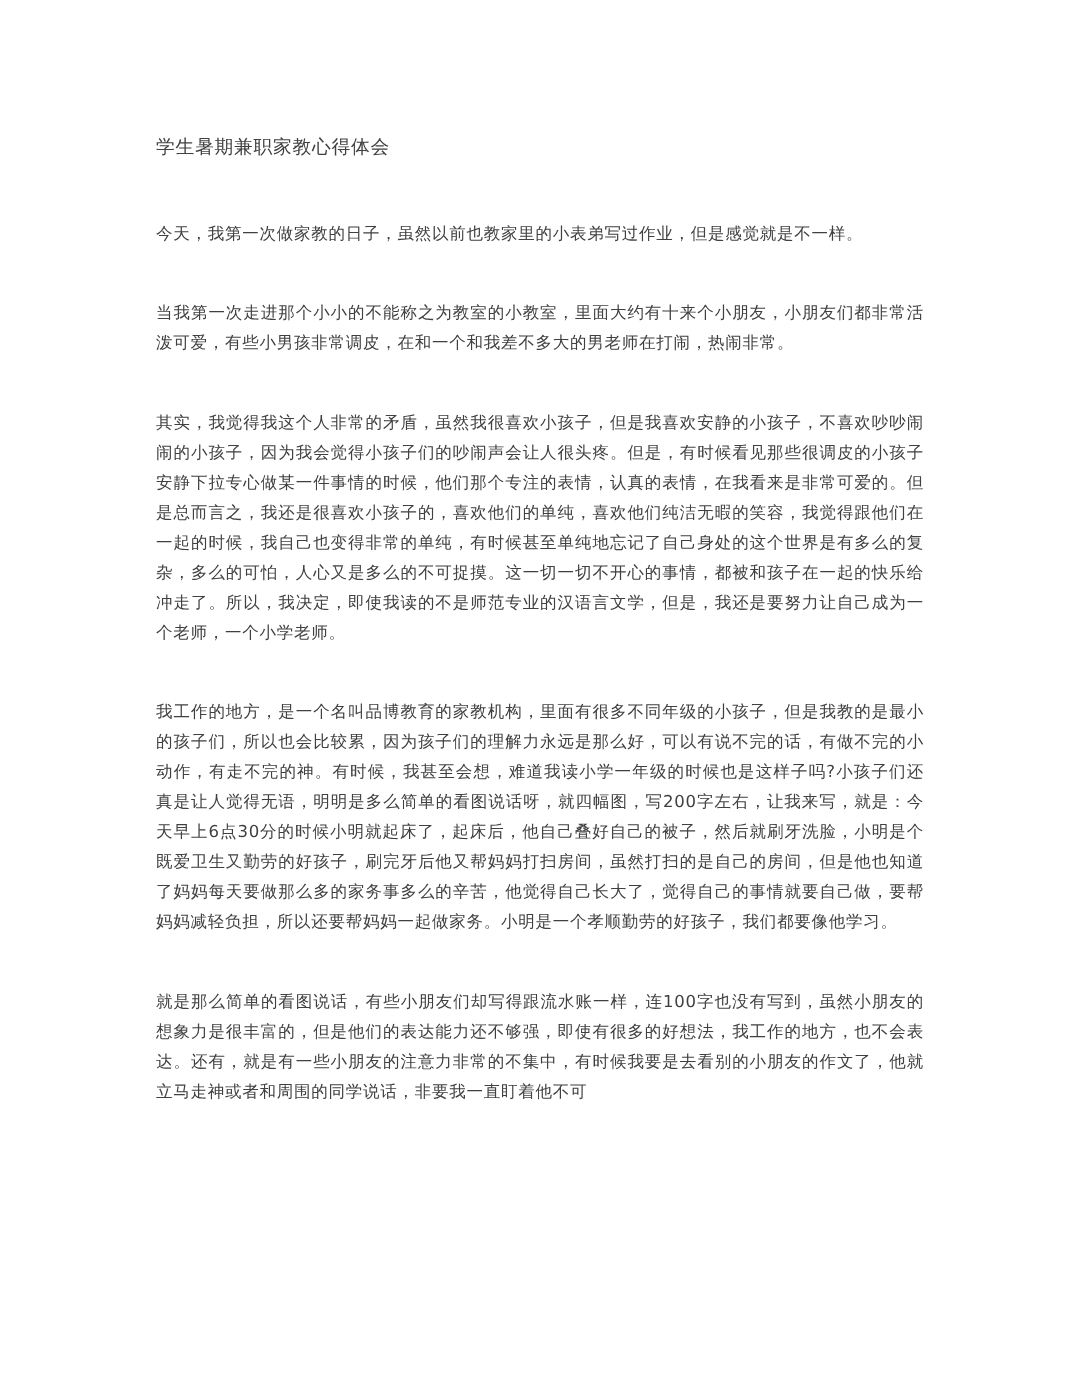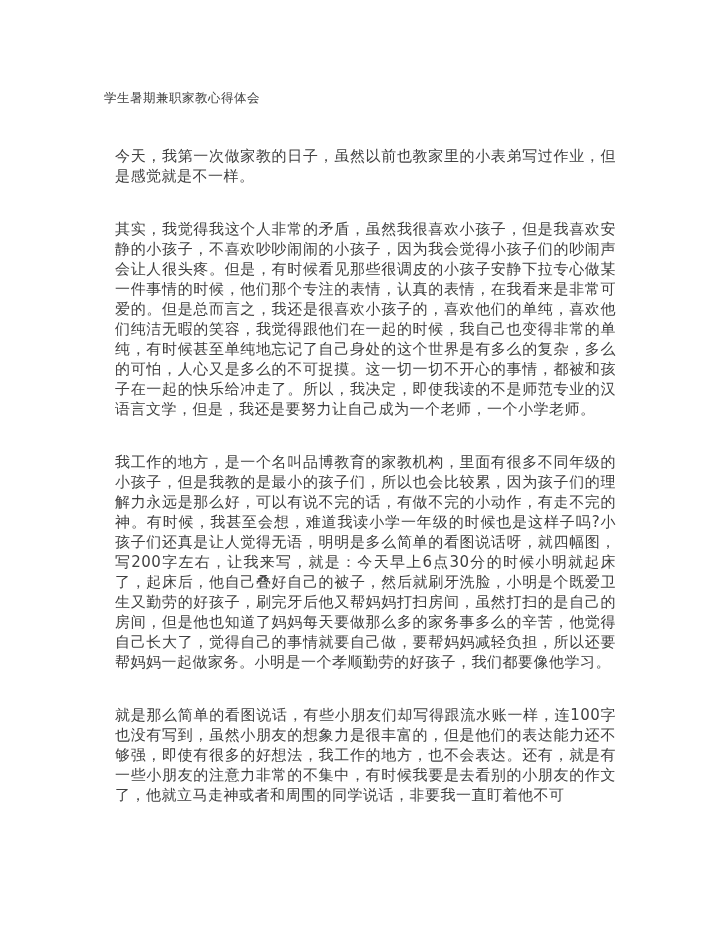--- a/index.html
+++ b/index.html
@@ -20,39 +20,40 @@
     color: #404040;
   }
   .doc-title {
     font-size: 12.5px;
     line-height: 20px;
     font-weight: 400;
     margin: 0 0 38px 0;
     letter-spacing: 0.5px;
   }
   .doc-paragraph {
-    font-size: 15px;
+    font-size: 11px;
     line-height: 20px;
-    margin: 0 0 33px 11px;
+    margin: 0 0 33px 0;
     text-align: justify;
     text-justify: inter-ideograph;
     letter-spacing: 0.5px;
     word-break: break-all;
   }
   .doc-paragraph:last-child {
     margin-bottom: 0;
   }
 </style>
 </head>
 <body>
 
 <div class="page">
   <h1 class="doc-title">学生暑期兼职家教心得体会</h1>
 
   <p class="doc-paragraph">今天，我第一次做家教的日子，虽然以前也教家里的小表弟写过作业，但是感觉就是不一样。</p>
 
+  <p class="doc-paragraph">当我第一次走进那个小小的不能称之为教室的小教室，里面大约有十来个小朋友，小朋友们都非常活泼可爱，有些小男孩非常调皮，在和一个和我差不多大的男老师在打闹，热闹非常。</p>
 
   <p class="doc-paragraph">其实，我觉得我这个人非常的矛盾，虽然我很喜欢小孩子，但是我喜欢安静的小孩子，不喜欢吵吵闹闹的小孩子，因为我会觉得小孩子们的吵闹声会让人很头疼。但是，有时候看见那些很调皮的小孩子安静下拉专心做某一件事情的时候，他们那个专注的表情，认真的表情，在我看来是非常可爱的。但是总而言之，我还是很喜欢小孩子的，喜欢他们的单纯，喜欢他们纯洁无暇的笑容，我觉得跟他们在一起的时候，我自己也变得非常的单纯，有时候甚至单纯地忘记了自己身处的这个世界是有多么的复杂，多么的可怕，人心又是多么的不可捉摸。这一切一切不开心的事情，都被和孩子在一起的快乐给冲走了。所以，我决定，即使我读的不是师范专业的汉语言文学，但是，我还是要努力让自己成为一个老师，一个小学老师。</p>
 
   <p class="doc-paragraph">我工作的地方，是一个名叫品博教育的家教机构，里面有很多不同年级的小孩子，但是我教的是最小的孩子们，所以也会比较累，因为孩子们的理解力永远是那么好，可以有说不完的话，有做不完的小动作，有走不完的神。有时候，我甚至会想，难道我读小学一年级的时候也是这样子吗?小孩子们还真是让人觉得无语，明明是多么简单的看图说话呀，就四幅图，写200字左右，让我来写，就是：今天早上6点30分的时候小明就起床了，起床后，他自己叠好自己的被子，然后就刷牙洗脸，小明是个既爱卫生又勤劳的好孩子，刷完牙后他又帮妈妈打扫房间，虽然打扫的是自己的房间，但是他也知道了妈妈每天要做那么多的家务事多么的辛苦，他觉得自己长大了，觉得自己的事情就要自己做，要帮妈妈减轻负担，所以还要帮妈妈一起做家务。小明是一个孝顺勤劳的好孩子，我们都要像他学习。</p>
 
   <p class="doc-paragraph">就是那么简单的看图说话，有些小朋友们却写得跟流水账一样，连100字也没有写到，虽然小朋友的想象力是很丰富的，但是他们的表达能力还不够强，即使有很多的好想法，我工作的地方，也不会表达。还有，就是有一些小朋友的注意力非常的不集中，有时候我要是去看别的小朋友的作文了，他就立马走神或者和周围的同学说话，非要我一直盯着他不可</p>
 </div>
 
 </body></html>

